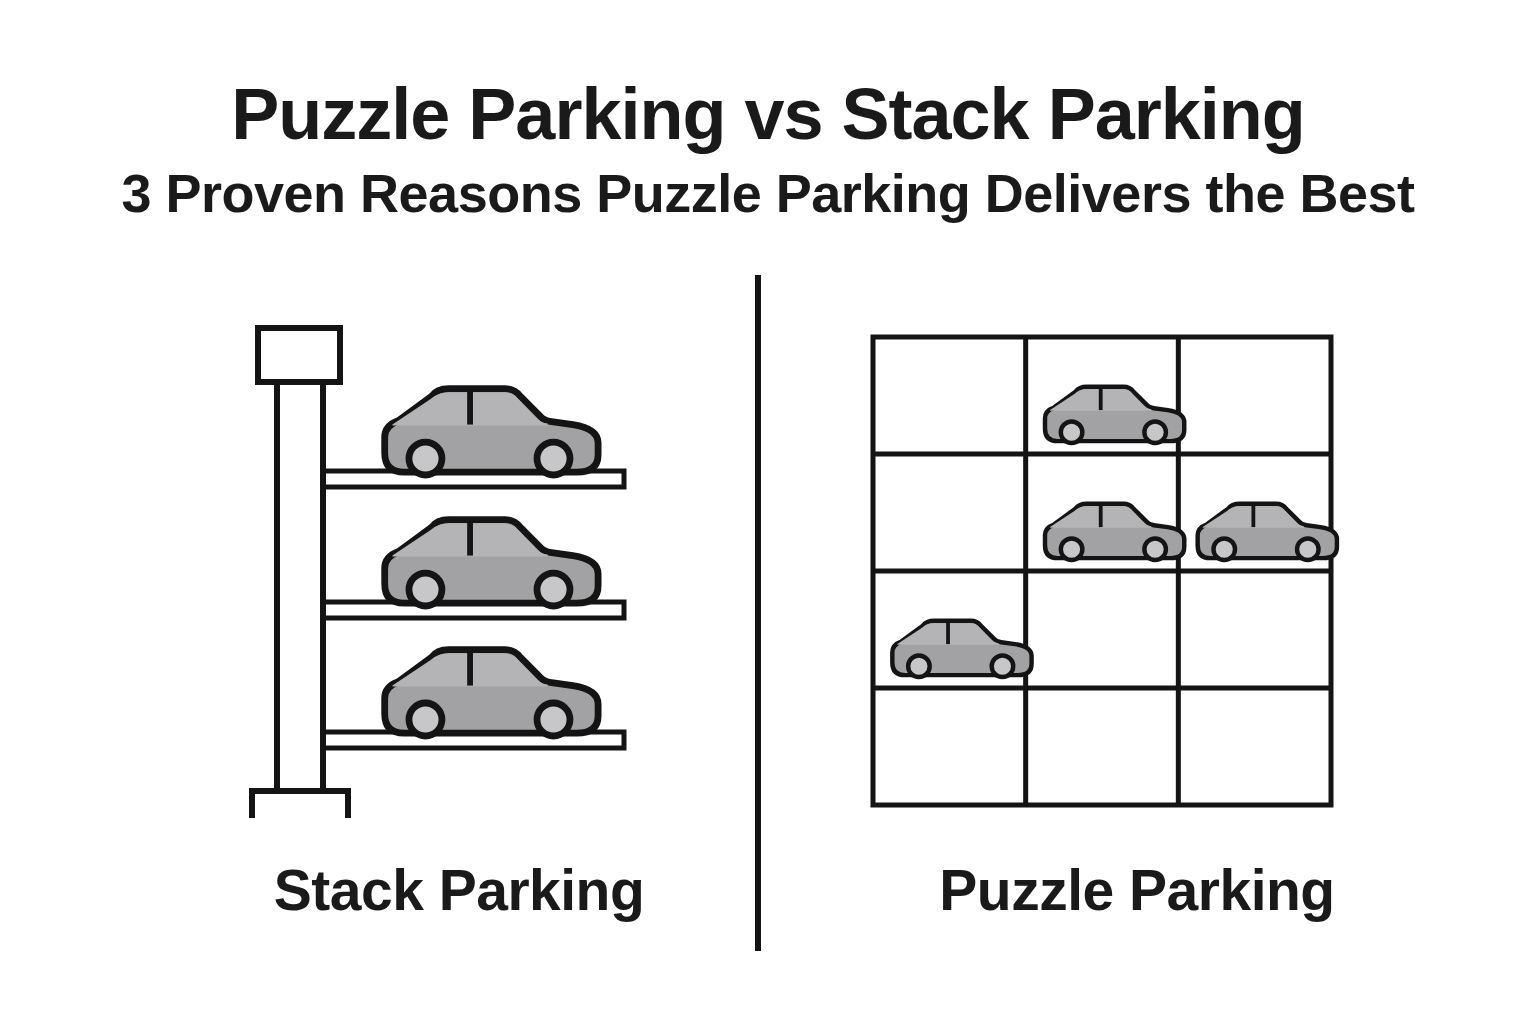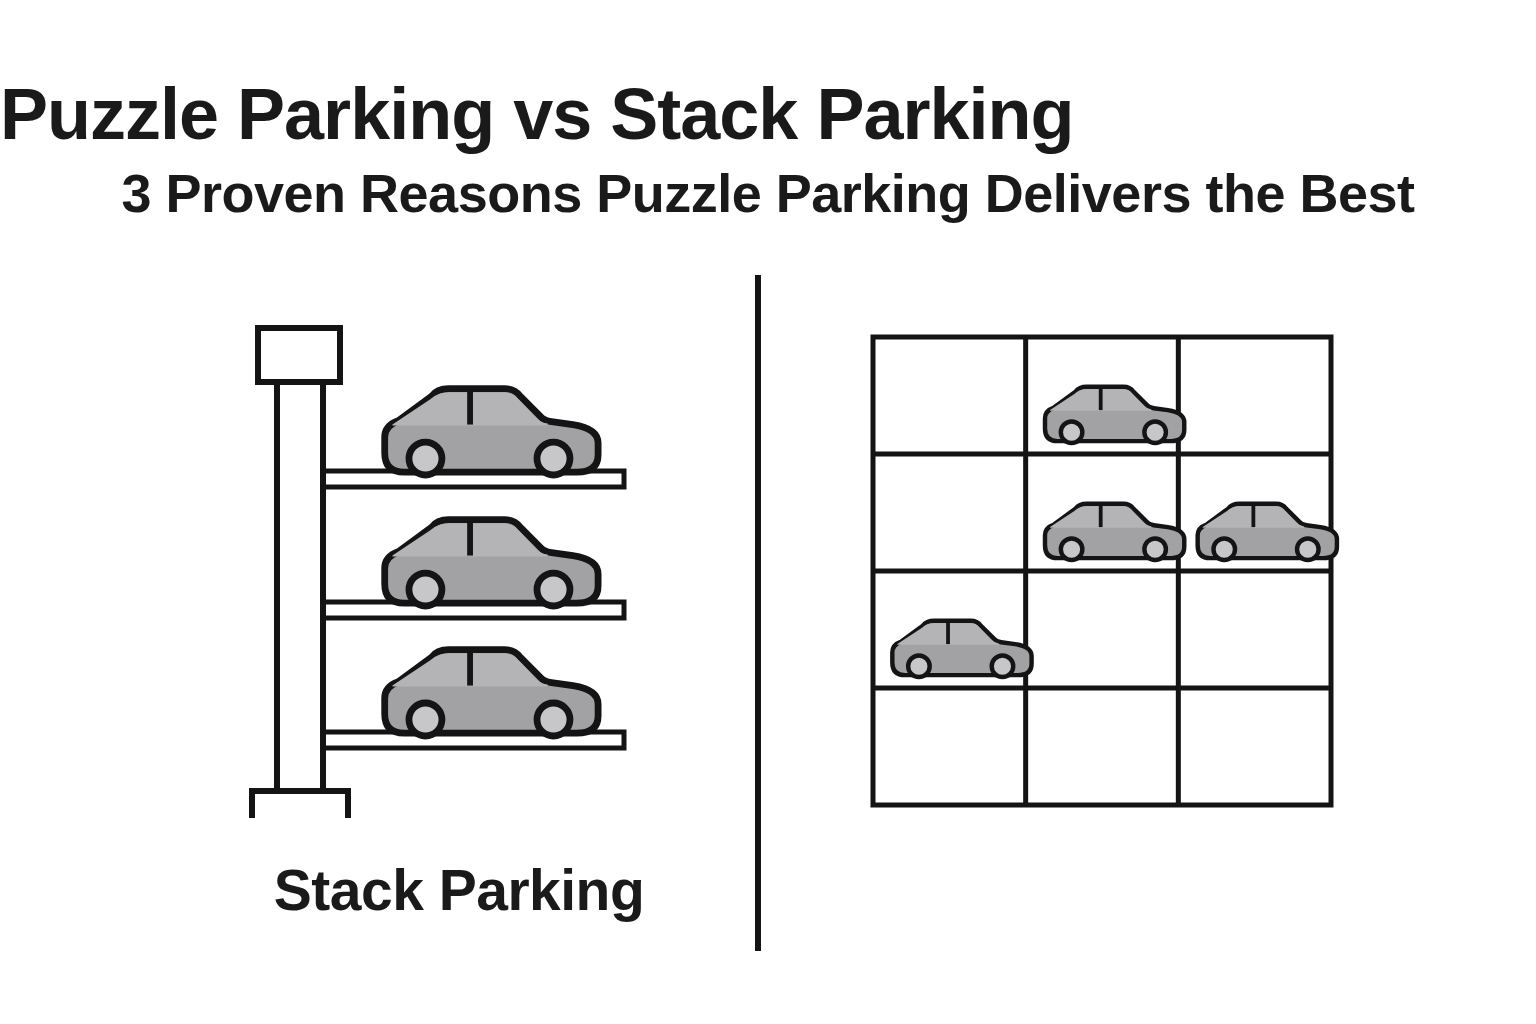--- a/index.html
+++ b/index.html
@@ -14,20 +14,21 @@
   .canvas{
     position:relative;
     width:1536px;height:1024px;
     background:var(--paper);
     overflow:hidden;
     font-family:"Liberation Sans","DejaVu Sans",sans-serif;
     margin:0 auto;
   }
   .page-title{
     position:absolute;left:0;right:0;top:78px;
+    text-align:center;
     font-size:72px;line-height:1;font-weight:bold;
     letter-spacing:-1px;color:var(--text);
   }
   .page-subtitle{
     position:absolute;left:0;right:0;top:166px;
     text-align:center;
     font-size:54px;line-height:1;font-weight:bold;
     letter-spacing:-0.5px;color:var(--text);
   }
   .section-divider{
@@ -87,14 +88,15 @@
         <line x1="873" y1="571" x2="1331" y2="571" stroke="var(--ink)" stroke-width="5"></line>
         <line x1="873" y1="688" x2="1331" y2="688" stroke="var(--ink)" stroke-width="5"></line>
         <use href="#car-shape" transform="translate(1038.6666666666667,381.599) scale(0.633)"></use>
         <use href="#car-shape" transform="translate(1038.6666666666667,498.599) scale(0.633)"></use>
         <use href="#car-shape" transform="translate(1191.3333333333333,498.599) scale(0.633)"></use>
         <use href="#car-shape" transform="translate(886,615.599) scale(0.633)"></use>
       </g>
   </svg>
 
   <div class="section-label label-stack">Stack Parking</div>
+  <div class="section-label label-puzzle">Puzzle Parking</div>
 
 </div>
 
 </body></html>

